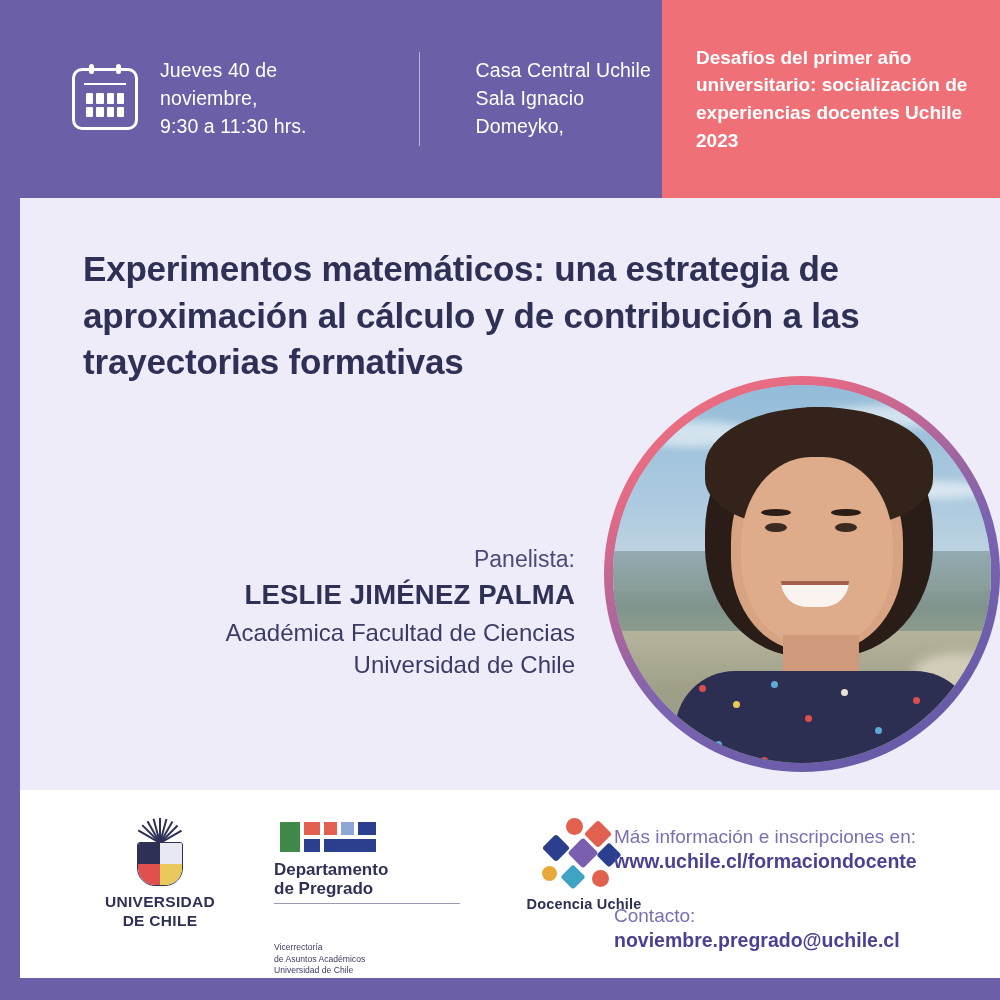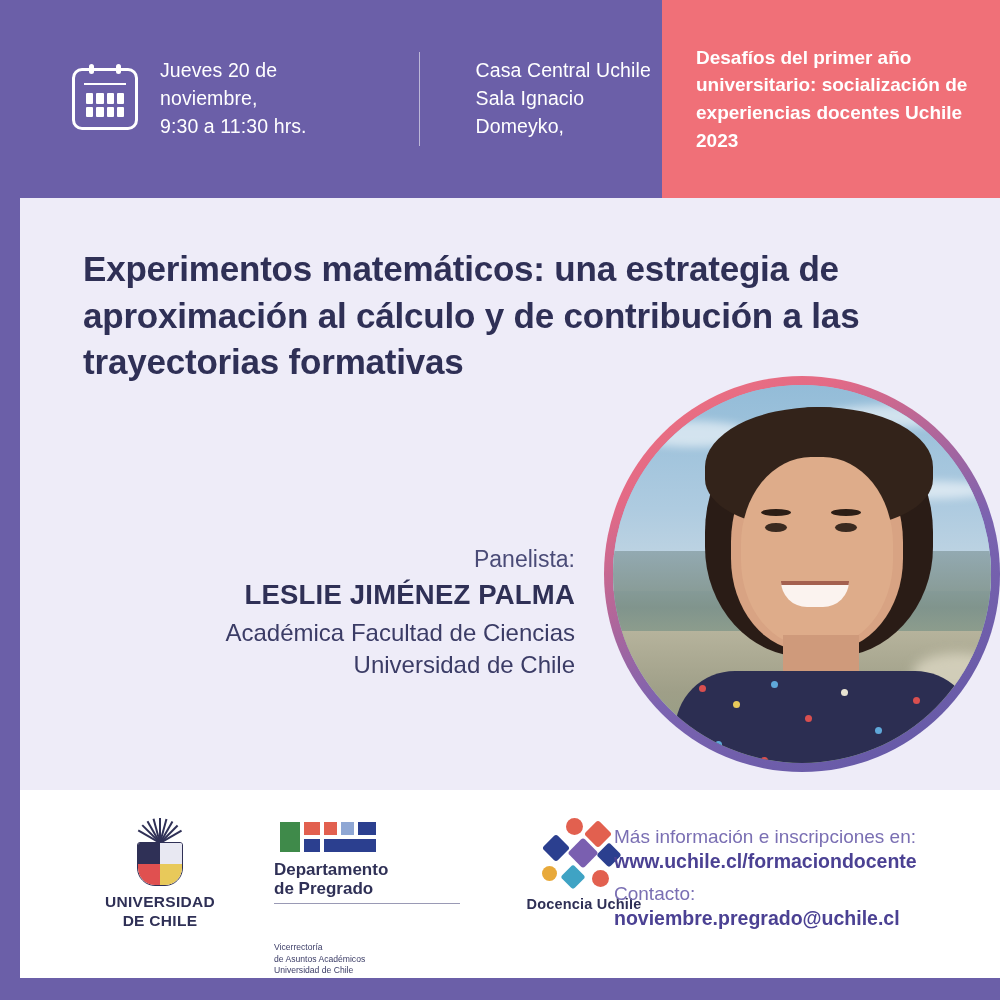--- a/index.html
+++ b/index.html
@@ -350,21 +350,21 @@
   .contact .lbl {
     font-size: 19px;
     font-weight: 400;
     color: #7a6fb3;
     margin-bottom: 2px;
   }
   .contact .val {
     font-size: 19.5px;
     font-weight: bold;
     color: #4b4193;
-    margin-bottom: 10px;
+    margin-bottom: 32px;
   }
   .contact .val.last { margin-bottom: 0; }
 </style>
 </head>
 <body>
 
 <div class="poster">
 
   <div class="header">
     <div class="header-left">
@@ -376,21 +376,21 @@
             <i></i>
             <i></i>
             <i></i>
             <i></i>
             <i></i>
             <i></i>
             <i></i>
         </div>
       </div>
       <div class="hdr-text">
-        <div>Jueves 20 de noviembre,</div>
+        <div>Jueves 40 de noviembre,</div>
         <div>9:30 a 11:30 hrs.</div>
       </div>
       <div class="hdr-divider"></div>
       <div class="hdr-text">
         <div>Casa Central Uchile</div>
         <div>Sala Ignacio Domeyko,</div>
       </div>
     </div>
     <div class="header-right">
       <div class="title">Desafíos del primer año universitario: socialización de experiencias docentes Uchile 2023</div>

